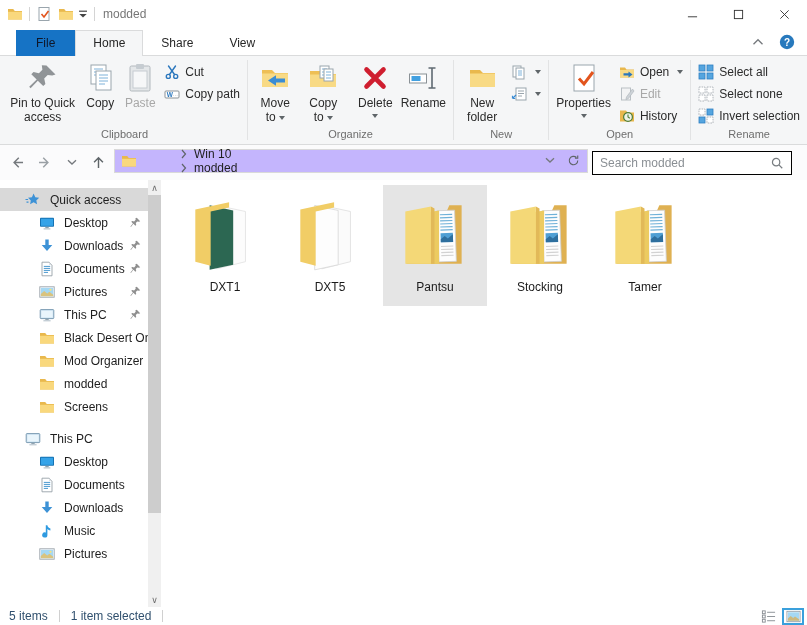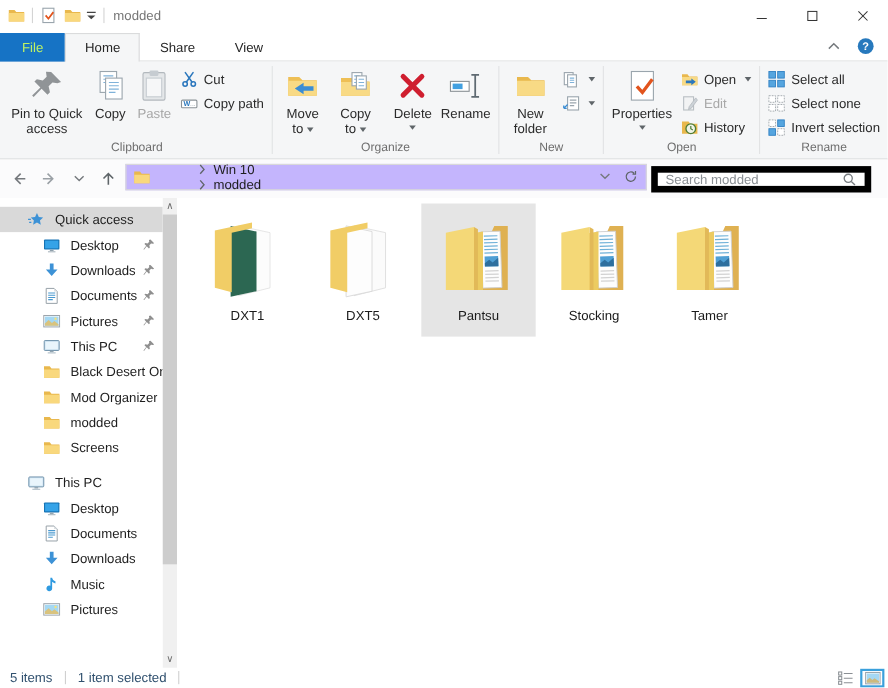--- a/index.html
+++ b/index.html
@@ -15,21 +15,21 @@
   .tb-sep { width:1px; height:14px; background:#d4d4d4; margin:0 6px; }
   .qat-caret { width:10px; height:9px; margin-left:4px; display:inline-flex; }
   .title-text { color:#767676; margin-left:2px; }
   .win-controls { margin-left:auto; display:flex; height:100%; }
   .win-btn { width:46px; height:100%; display:flex; align-items:center; justify-content:center; }
   .win-btn svg { width:11px; height:11px; }
 
   
   .tabrow { height:28px; display:flex; align-items:flex-end; background:#fff; box-shadow: inset 0 -1px 0 #dadbdc; flex:none; }
   .tab { padding:6px 18px 6px; color:#262626; position:relative; }
-  .tab.file { background:#1673c5; color:#bef264; margin-left:0; padding:6px 20px; }
+  .tab.file { background:#1673c5; color:#0f172a; margin-left:16px; padding:6px 20px; }
   .tab.active { background:#f5f6f7; border:1px solid #dadbdc; border-bottom:none; box-shadow:0 2px 0 #f5f6f7; padding:5px 17px 6px; }
   .ribbon-ctrls { margin-left:auto; display:flex; align-items:center; gap:15px; padding:0 12px 6px 0; }
   .iconx { display:inline-flex; }
   .collapse-icon { width:12px; height:8px; }
   .help-icon { width:16px; height:16px; }
 
   
   .ribbon { height:89px; background:#f5f6f7; border-bottom:1px solid #dadbdc; display:flex; flex:none; padding-left:2px; }
   .rgroup { display:flex; flex-direction:column; }
   .rg-body { flex:1; display:flex; align-items:flex-start; padding:4px 3px 0; }
@@ -51,21 +51,21 @@
   .navbtn.sm svg { width:10px; height:7px; }
   .addrbox { flex:1; height:24px; background:#c4b5fd; border:1px solid #d9d9d9; display:flex; align-items:center; padding:0 2px 0 6px; margin:0 4px 4px 2px;gap:37px; }
   .crumb-it { display:flex; align-items:center; }
   .crumb-chev { width:6px; height:10px; margin:0 7px; display:inline-flex; }
   .crumb-btn { color:#1e1e1e; }
   .addr-right { margin-left:auto; display:flex; align-items:center; }
   .addr-dd { width:22px; height:22px; display:flex; align-items:center; justify-content:center; }
   .addr-dd svg { width:10px; height:7px; }
   .refresh-btn { width:24px; height:22px; display:flex; align-items:center; justify-content:center; }
   .refresh-btn svg { width:13px; height:13px; }
-  .searchbox { width:200px; height:24px; background:#fff; border:6px solid #000000; display:flex; align-items:center; padding:0 7px; flex:none; }
+  .searchbox { width:200px; height:24px; background:#fff; border:1px solid #000000; display:flex; align-items:center; padding:0 7px; flex:none; }
   .searchbox input { flex:1; border:none; outline:none; font:inherit; color:#1e1e1e; min-width:0; background:transparent; }
   .searchbox input::placeholder { color:#8a8f94; opacity:1; }
   .search-icon { width:14px; height:14px; display:inline-flex; }
 
   
   .bodyarea { height:427px; display:flex; flex:none; }
   .sidebar { width:161px; display:flex; flex:none; }
   .sb-items { flex:1; padding-top:8px; overflow:hidden; }
   .sbitem { height:23px; display:flex; align-items:center; }
   .sbitem .icon16 { margin-right:9px; }

